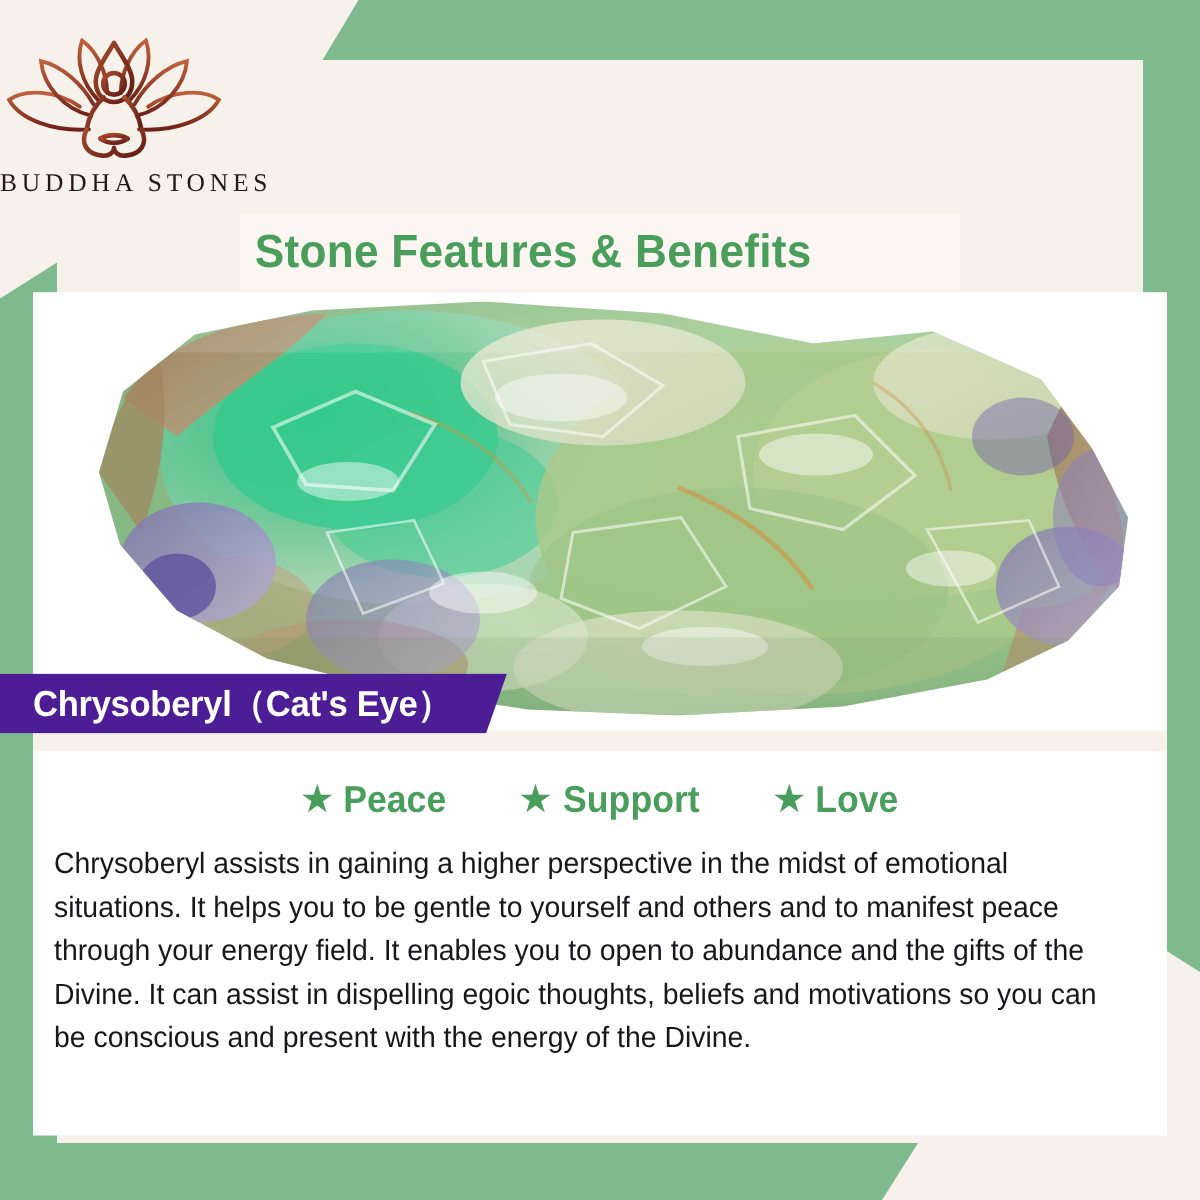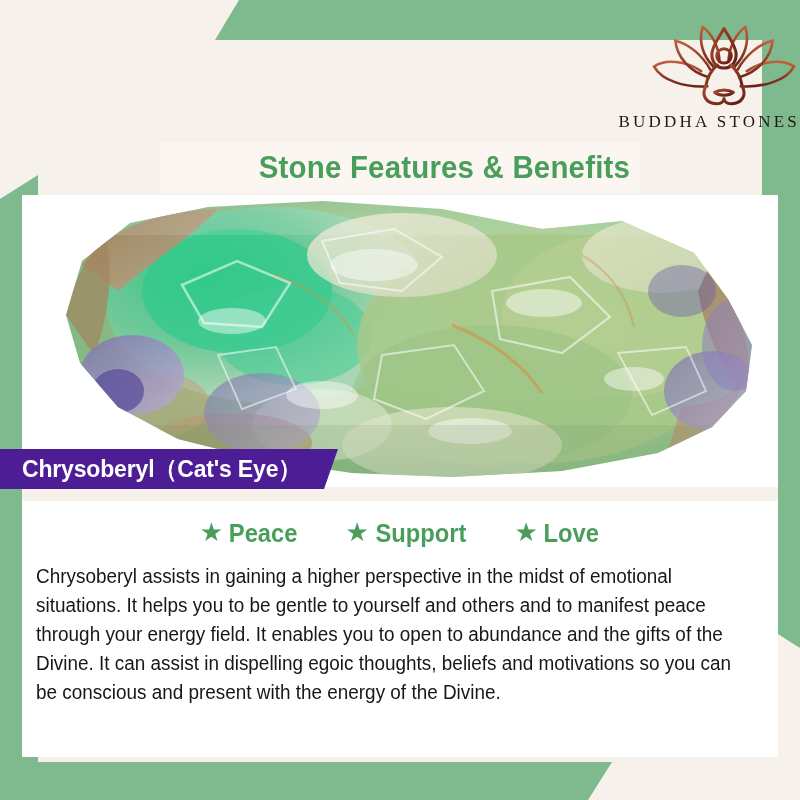--- a/index.html
+++ b/index.html
@@ -76,21 +76,21 @@
 
   
   .header {
     position: absolute;
     left: 0;
     top: 0;
     width: 800px;
     height: 142px;
     display: flex;
     flex-direction: column;
-    align-items: flex-end;
+    align-items: flex-start;
     justify-content: flex-start;
     padding-top: 22px;
     background: transparent;
   }
   .logo-mark {
     width: 152px;
     height: 86px;
     display: block;
   }
   .brand-name {
@@ -106,21 +106,21 @@
   
   .title-plate {
     position: absolute;
     left: 160px;
     top: 143px;
     width: 480px;
     height: 50px;
     background: #FBF6F2;
     display: flex;
     align-items: center;
-    justify-content: flex-end;
+    justify-content: flex-start;
   }
   .title-text {
     font-family: "Liberation Sans Narrow", "Liberation Sans", sans-serif;
     font-size: 31px;
     font-weight: 700;
     color: #4A9E5C;
     letter-spacing: 0.2px;
     transform: scaleX(0.95);
     white-space: nowrap;
   }

